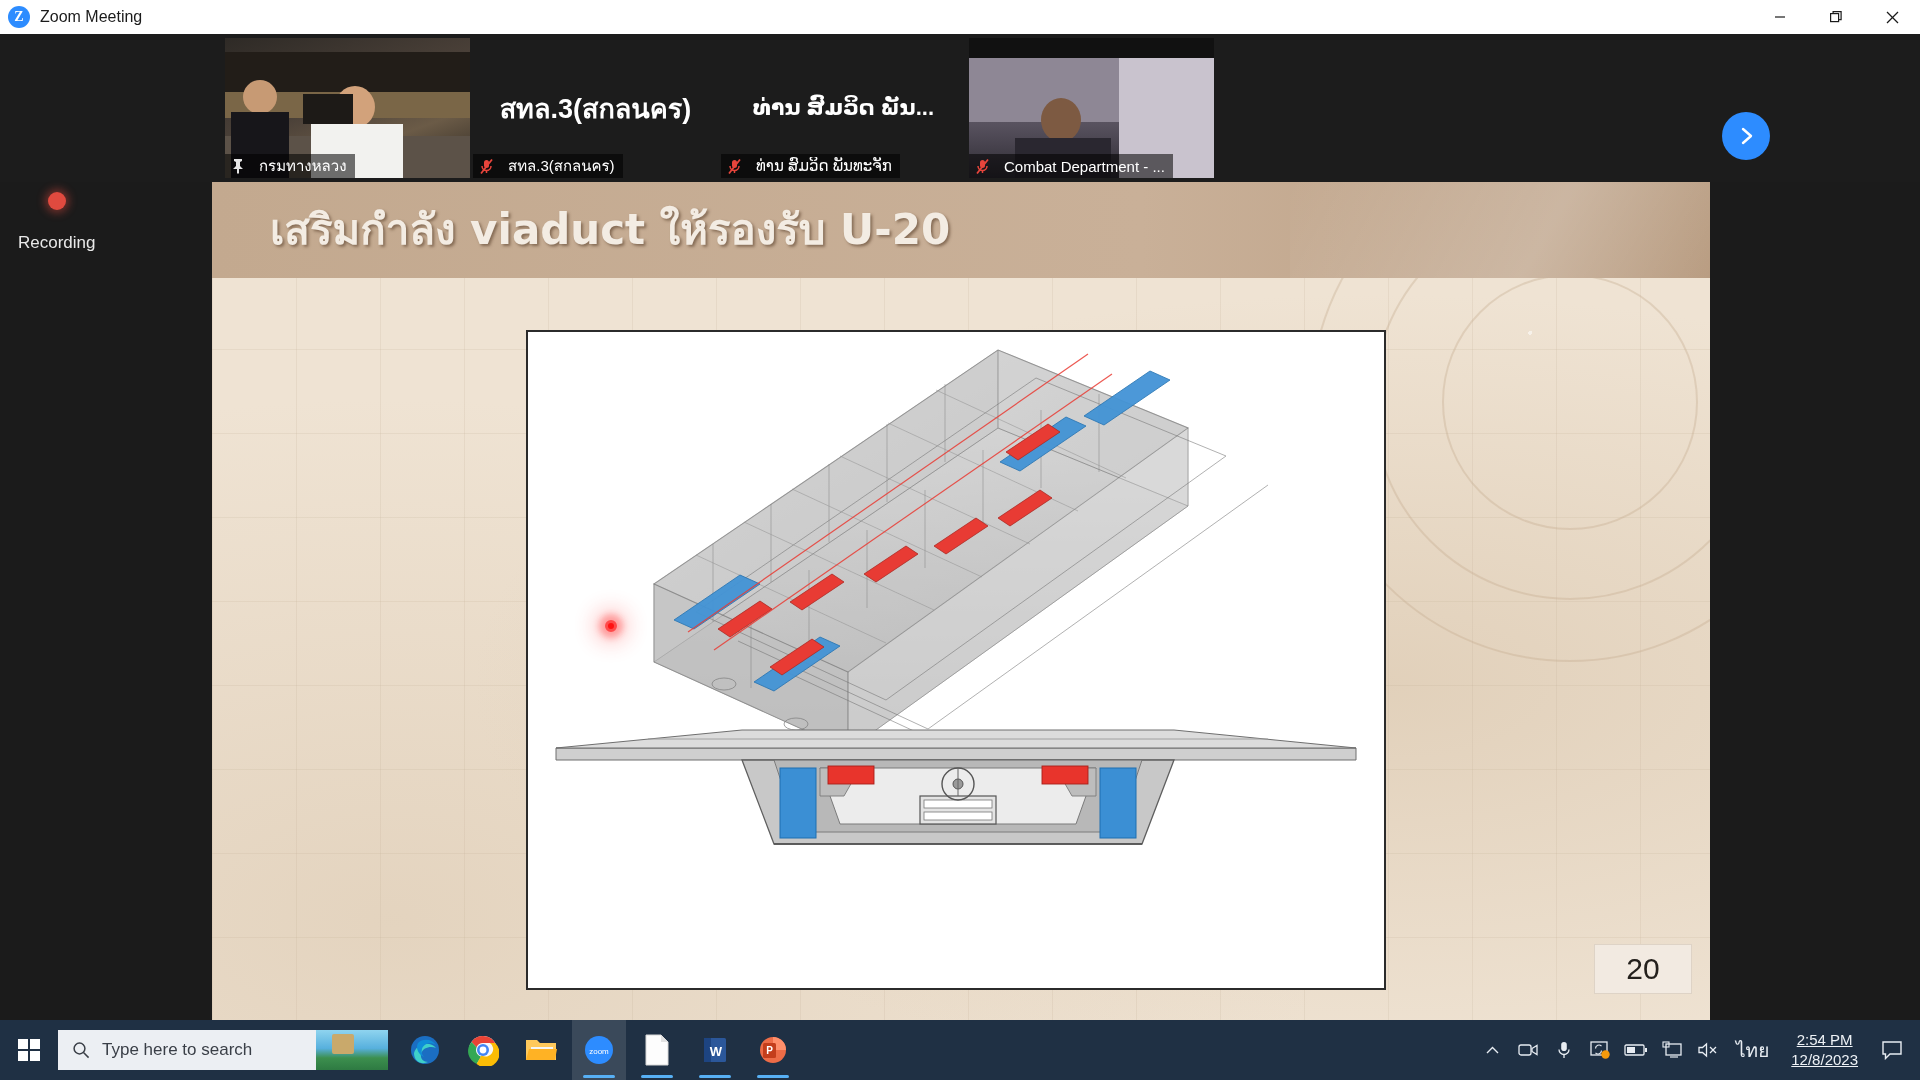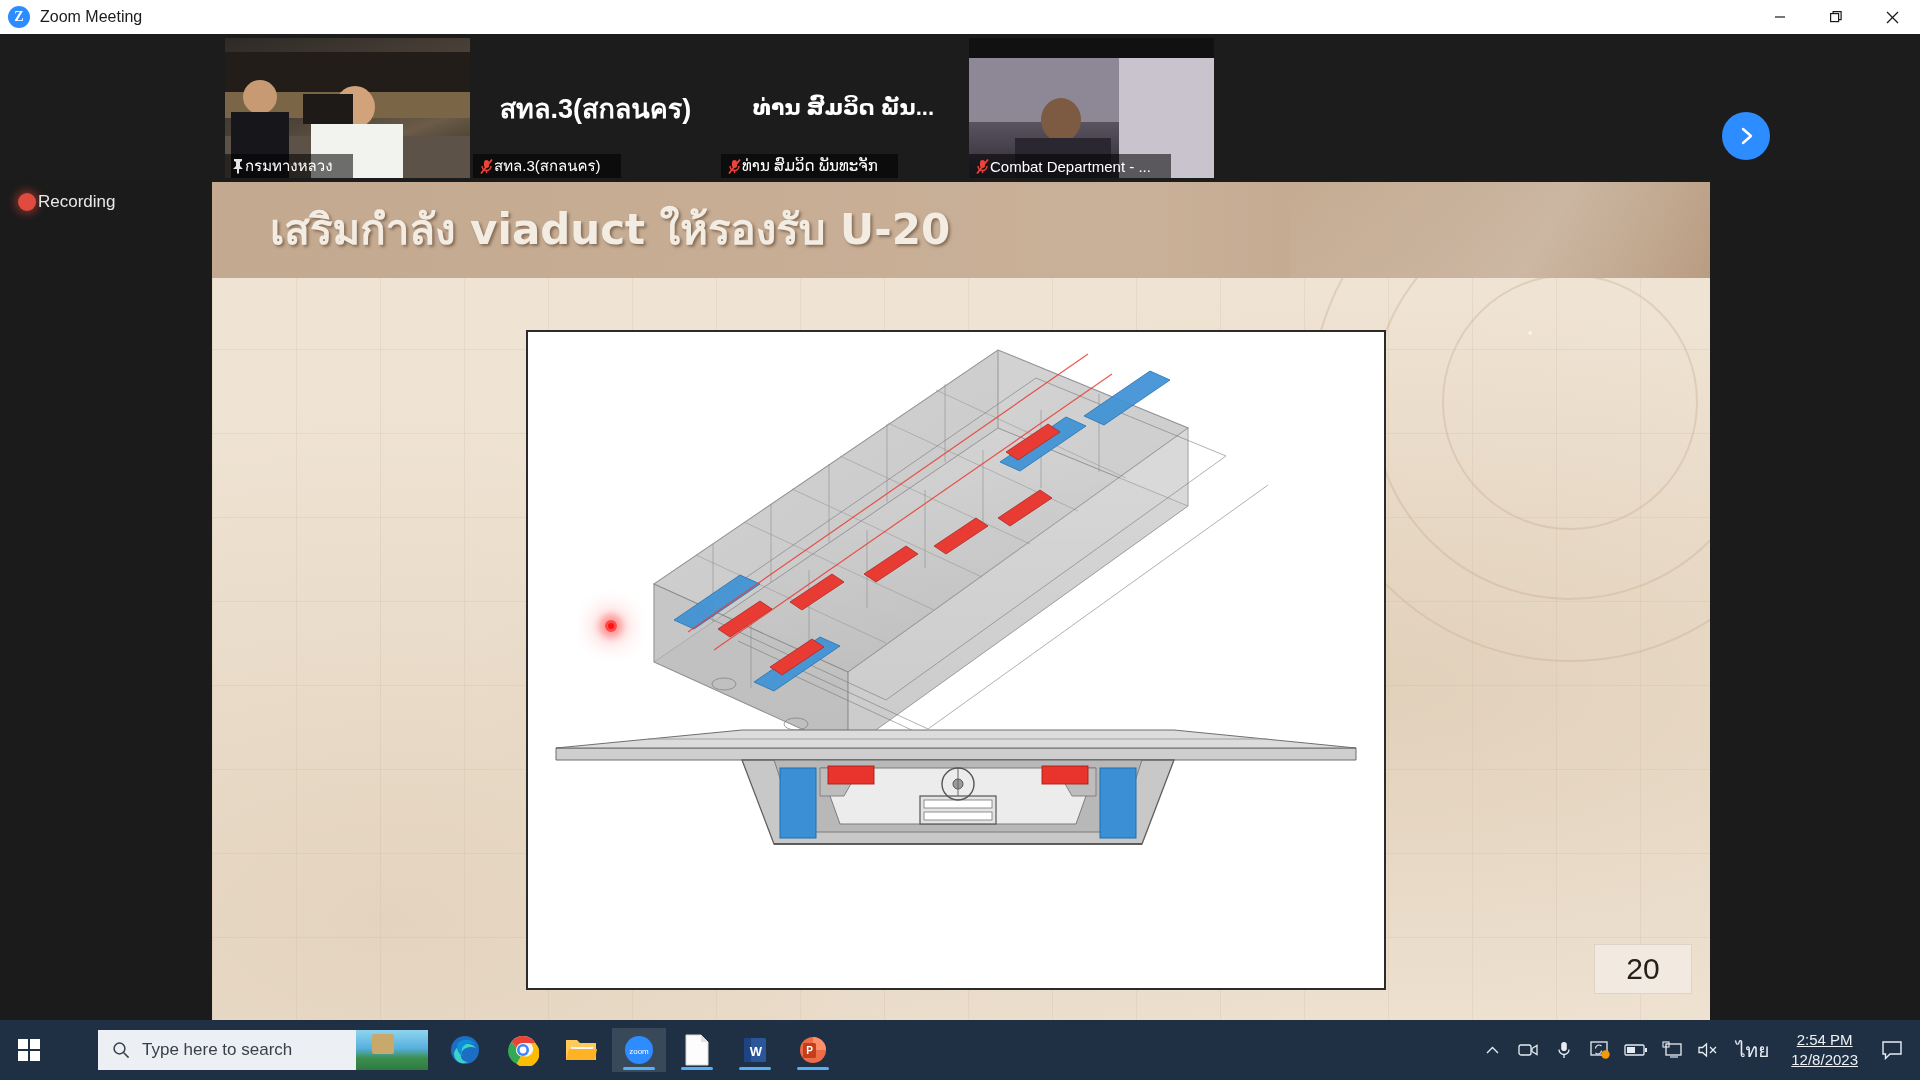--- a/index.html
+++ b/index.html
@@ -15,22 +15,22 @@
   .tb-title{margin-left:10px;font-size:16px;color:#1b1b1b;}
   .tb-ctrls{margin-left:auto;display:flex;height:34px;}
   .tb-btn{width:56px;height:34px;display:flex;align-items:center;justify-content:center;
     color:#1b1b1b;}
 
   
   .filmstrip{position:absolute;left:0;top:34px;width:1920px;height:148px;background:#1c1c1c;}
   .tiles{position:absolute;left:225px;top:4px;display:flex;gap:3px;}
   .tile{position:relative;width:245px;height:140px;background:#111;overflow:hidden;}
   .tile.active{outline:3px solid #8cc63f;outline-offset:-3px;}
-  .tile-name{position:absolute;left:0;bottom:0;height:24px;padding:0 20px 0 6px;
-    display:flex;align-items:center;gap:0;background:rgba(0,0,0,.55);
+  .tile-name{position:absolute;left:0;bottom:0;height:24px;padding:0 8px 0 6px;
+    display:flex;align-items:center;gap:14px;background:rgba(0,0,0,.55);
     color:#fff;font-size:15px;white-space:nowrap;max-width:100%;overflow:hidden;}
   .tile-name .lbl{overflow:hidden;text-overflow:ellipsis;white-space:nowrap;}
   .mic-off{width:15px;height:17px;flex:0 0 auto;position:relative;}
   .mic-off svg{display:block;}
   .pin-ic{width:14px;height:16px;flex:0 0 auto;}
   .nm-label{position:absolute;left:50%;top:50%;transform:translate(-50%,-50%);
     color:#fff;font-size:27px;font-weight:bold;white-space:nowrap;}
   .nm-label.sm{font-size:22px;}
   .nextbtn{position:absolute;left:1722px;top:78px;width:48px;height:48px;border-radius:50%;
     background:#2d8cff;display:flex;align-items:center;justify-content:center;color:#fff;}
@@ -39,21 +39,21 @@
   .vid{position:absolute;inset:0;}
   .vid.room1{background:linear-gradient(160deg,#2e2a26 0%,#4a4038 45%,#6b5b47 70%,#2a2520 100%);}
   .vid.room2{background:linear-gradient(180deg,#e8e8e6 0%,#d8d5cf 38%,#8a7a63 62%,#3b3630 100%);}
   .vid.room3{background:linear-gradient(180deg,#cfcdc8 0%,#b9b4ab 30%,#8e3a3a 58%,#3a3430 100%);}
   .vid.room4{background:linear-gradient(180deg,#6f6a78 0%,#58525f 55%,#2e2b33 100%);margin-top:20px;}
   .vid.blank{background:#1c1c1c;}
   .vp{position:absolute;border-radius:50%;background:#2a2018;}
   .vb{position:absolute;background:rgba(0,0,0,.25);}
 
   
-  .recording{position:absolute;left:18px;top:192px;display:flex;align-items:center;gap:2px;}
+  .recording{position:absolute;left:18px;top:192px;display:flex;align-items:center;gap:23px;flex-direction:column;}
   .rec-dot{width:18px;height:18px;border-radius:50%;background:#e04a3f;
     box-shadow:0 0 8px 3px rgba(224,74,63,.45);}
   .rec-txt{color:#e9e9e9;font-size:17px;}
 
   
   .slide{position:absolute;left:212px;top:182px;width:1498px;height:838px;
     background:#efe3d3;overflow:hidden;}
   .slide-bg{position:absolute;inset:0;
     background:
       radial-gradient(circle at 88% 18%, rgba(255,255,255,.55) 0 2px, transparent 2px),
@@ -88,28 +88,28 @@
     box-shadow:0 0 6px 6px rgba(255,40,40,.35),0 0 18px 14px rgba(255,60,60,.18);}
 
   
   .taskbar{position:absolute;left:0;bottom:0;width:1920px;height:60px;background:#1f3044;
     display:flex;align-items:center;}
   .start{width:58px;height:60px;display:flex;align-items:center;justify-content:center;}
   .winlogo{width:22px;height:22px;display:grid;grid-template-columns:1fr 1fr;
     grid-template-rows:1fr 1fr;gap:2.5px;}
   .winlogo i{background:#fff;display:block;}
   .search{width:330px;height:40px;background:#eceff3;display:flex;align-items:center;
-    gap:12px;padding:0 14px;position:relative;overflow:hidden;margin-left:40px;}
+    gap:12px;padding:0 14px;position:relative;overflow:hidden;}
   .search .ph{font-size:17px;color:#3a3f47;}
   .search .spotlight{position:absolute;right:0;top:0;width:72px;height:40px;
     background:linear-gradient(180deg,#8fd4ef 0%,#57b0dd 46%,#3c8f4e 70%,#2e7a42 100%);}
   .search .spotlight:after{content:"";position:absolute;left:16px;top:4px;width:22px;height:20px;
     background:#c9a96b;border-radius:2px;}
   .tb-apps{display:flex;align-items:center;gap:4px;margin-left:10px;}
-  .app{width:54px;height:44px;display:flex;align-items:center;justify-content:center;
+  .app{width:54px;height:60px;display:flex;align-items:center;justify-content:center;
     position:relative;}
   .app.active{background:rgba(255,255,255,.12);}
   .app .uline{position:absolute;bottom:2px;left:11px;width:32px;height:3px;background:#57b0f5;border-radius:2px;}
   .tray{margin-left:auto;display:flex;align-items:center;gap:0;padding-right:6px;color:#e8edf3;}
   .tray-ic{width:36px;height:60px;display:flex;align-items:center;justify-content:center;}
   .lang{padding:0 10px;font-size:19px;color:#e8edf3;font-family:Liberation Mono, monospace;}
   .clock{display:flex;flex-direction:column;align-items:center;justify-content:center;
     padding:0 12px;font-size:15px;color:#eef2f6;line-height:1.35;text-decoration:underline;}
   .notif{width:44px;height:60px;display:flex;align-items:center;justify-content:center;}
 </style>

